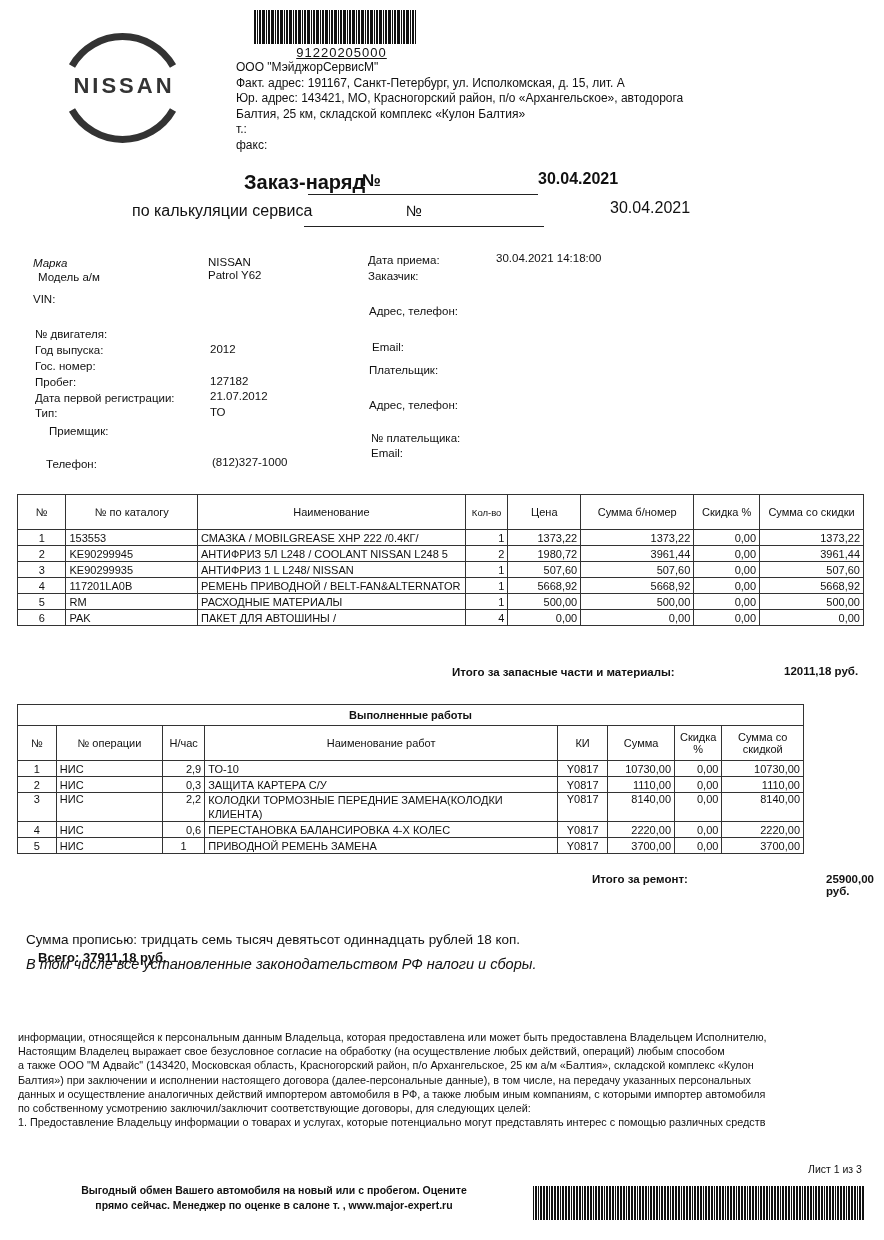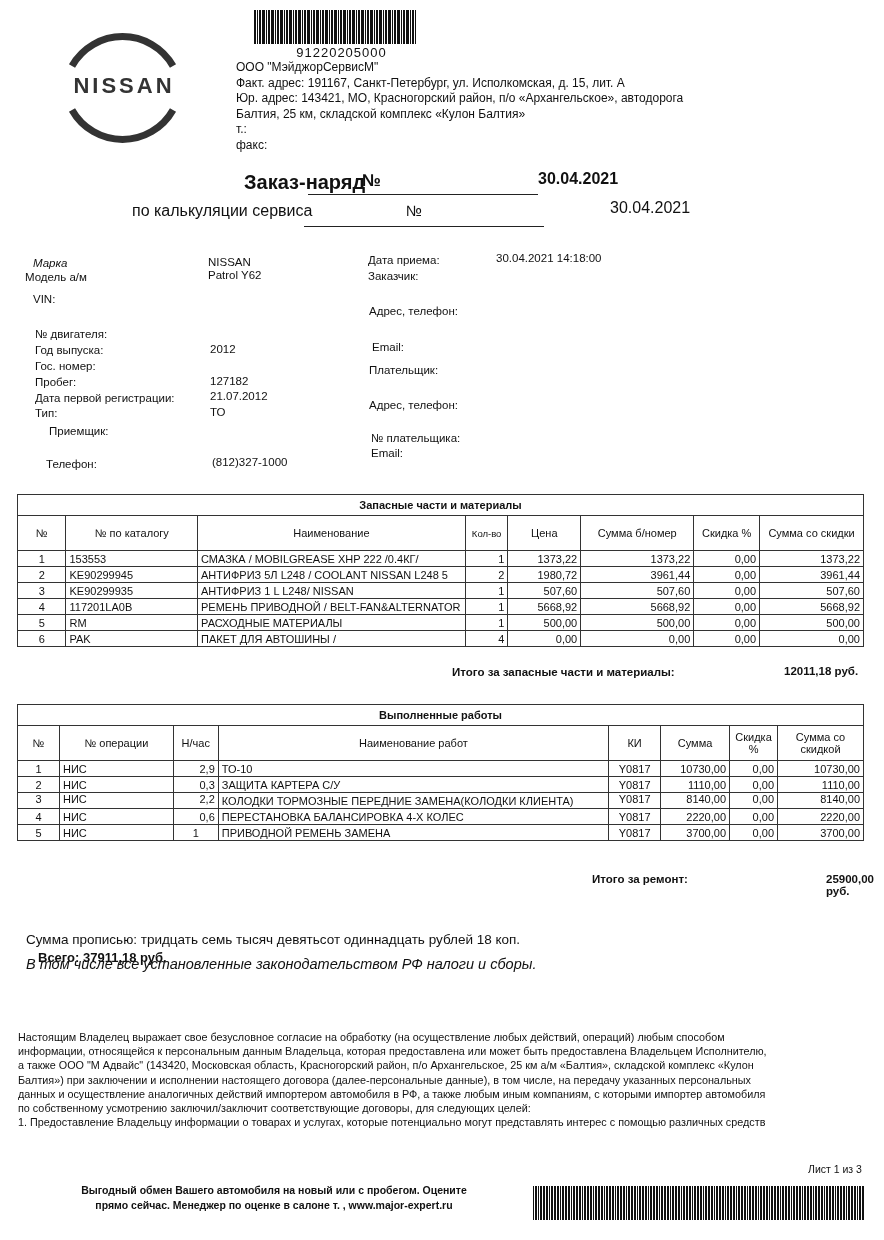--- a/index.html
+++ b/index.html
@@ -1,21 +1,21 @@
 <!DOCTYPE html>
 <html><head>
 <meta charset="utf-8">
 <style>
   html, body { margin: 0; padding: 0; background: #ffffff; }
   body { width: 884px; height: 1240px; position: relative; overflow: hidden;
          font-family: "Liberation Sans", sans-serif; color: #111; }
   .abs { position: absolute; }
   .logo { left: 50px; top: 18px; width: 145px; height: 140px; }
   .barcode-top { left: 254px; top: 10px; width: 162px; height: 34px; }
-  .barcode-num { left: 254px; top: 45px; width: 175px; text-align: center; font-size: 13px; letter-spacing: 1px; }
+  .barcode-num { left: 254px; top: 45px; width: 175px; text-align: center; font-size: 13px; letter-spacing: 1px; text-decoration: underline; }
   .company { left: 236px; top: 60px; font-size: 12px; line-height: 15.5px; }
   .order-title { left: 244px; top: 171px; font-size: 20px; font-weight: bold; }
   .order-no { left: 362px; top: 171px; font-size: 17px; font-weight: bold; }
   .order-line1 { left: 308px; top: 194px; width: 230px; border-top: 1.5px solid #222; }
   .order-date1 { left: 538px; top: 170px; font-size: 16px; font-weight: bold; }
   .calc-title { left: 132px; top: 202px; font-size: 16px; }
   .calc-no { left: 406px; top: 202px; font-size: 15px; }
   .order-line2 { left: 304px; top: 226px; width: 240px; border-top: 1.5px solid #222; }
   .calc-date { left: 610px; top: 199px; font-size: 16px; }
   .info { font-size: 11.5px; line-height: 14px; }
@@ -73,21 +73,21 @@
 <div class="abs" style="left:384px;top:176px;width:66px;height:10px;"></div>
 <div class="abs order-line1"></div>
 <div class="abs order-date1">30.04.2021</div>
 <div class="abs calc-title">по калькуляции сервиса</div>
 <div class="abs calc-no">№</div>
 <div class="abs order-line2"></div>
 <div class="abs calc-date">30.04.2021</div>
 
 <div class="abs info" style="left:33px;top:256px;font-style:italic;">Марка</div>
 <div class="abs info" style="left:208px;top:255px;">NISSAN</div>
-<div class="abs info" style="left:25px;top:270px;text-align:right;">Модель а/м</div>
+<div class="abs info" style="left:38px;top:270px;text-align:right;">Модель а/м</div>
 <div class="abs info" style="left:208px;top:268px;">Patrol Y62</div>
 <div class="abs info" style="left:33px;top:292px;">VIN:</div>
 <div class="abs info" style="left:35px;top:327px;">№ двигателя:</div>
 <div class="abs info" style="left:35px;top:343px;">Год выпуска:</div>
 <div class="abs info" style="left:210px;top:342px;">2012</div>
 <div class="abs info" style="left:35px;top:359px;">Гос. номер:</div>
 <div class="abs info" style="left:35px;top:375px;">Пробег:</div>
 <div class="abs info" style="left:210px;top:374px;">127182</div>
 <div class="abs info" style="left:35px;top:391px;">Дата первой регистрации:</div>
 <div class="abs info" style="left:210px;top:389px;">21.07.2012</div>
@@ -113,23 +113,20 @@
       <col style="width:42px">
         <col style="width:114px">
         <col style="width:232px">
         <col style="width:37px">
       <col style="width:63px">
         <col style="width:98px">
         <col style="width:57px">
         <col style="width:90px">
     </colgroup>
     <tbody>
-        <tr>
-          <td colspan="8" class="cap">Запасные части и материалы</td>
-        </tr>
     <tr>
       <th>№</th>
       <th>№ по каталогу</th>
       <th>Наименование</th>
       <th style="font-size:9.5px">Кол-во</th>
       <th>Цена</th>
       <th>Сумма б/номер</th>
       <th>Скидка %</th>
       <th>Сумма со скидки</th>
     </tr>
@@ -192,21 +189,21 @@
       <td class="num">0,00</td>
       <td class="num">0,00</td>
       <td class="num">0,00</td>
     </tr>
   </tbody>
     </table>
 </div>
 <div class="abs total-line" style="left:452px;top:666px;">Итого за запасные части и материалы:</div>
 <div class="abs total-line" style="left:784px;top:665px;">12011,18 руб.</div>
 
-<div class="abs" style="left:17px;top:704px;width:847px;">
+<div class="abs" style="left:17px;top:704px;width:787px;">
   <table class="grid">
     <colgroup>
       <col style="width:42px">
         <col style="width:114px">
         <col style="width:45px">
         <col style="width:391px">
       <col style="width:52px">
         <col style="width:69px">
         <col style="width:48px">
         <col style="width:86px">
@@ -279,22 +276,22 @@
     </table>
 </div>
 <div class="abs total-line" style="left:592px;top:873px;">Итого за ремонт:</div>
 <div class="abs total-line" style="left:826px;top:873px;">25900,00 руб.</div>
 
 <div class="abs bold" style="left:38px;top:911px;font-size:13px;margin-top:39px;">Всего: 37911,18 руб.</div>
 <div class="abs" style="left:26px;top:932px;font-size:13.5px;">Сумма прописью:  тридцать семь тысяч девятьсот одиннадцать рублей 18 коп.</div>
 <div class="abs" style="left:26px;top:956px;font-size:14.5px;font-style:italic;">В том числе все установленные законодательством РФ налоги и сборы.</div>
 
 <div class="abs legal">
+  <div>информации, относящейся к персональным данным Владельца, которая предоставлена или может быть предоставлена Владельцем Исполнителю,</div>
   <div>Настоящим Владелец выражает свое безусловное согласие на обработку (на осуществление любых действий, операций) любым способом</div>
-  <div>информации, относящейся к персональным данным Владельца, которая предоставлена или может быть предоставлена Владельцем Исполнителю,</div>
   <div>а также ООО "М Адвайс" (143420, Московская область, Красногорский район, п/о Архангельское, 25 км а/м «Балтия», складской комплекс «Кулон</div>
   <div>Балтия»)  при заключении и исполнении настоящего договора (далее-персональные данные), в том числе, на передачу указанных персональных</div>
   <div>данных и осуществление аналогичных действий импортером автомобиля в РФ, а также любым иным компаниям, с которыми импортер автомобиля</div>
   <div>по собственному усмотрению заключил/заключит соответствующие договоры, для следующих целей:</div>
   <div>1. Предоставление Владельцу информации о товарах и услугах, которые потенциально могут представлять интерес с помощью различных средств</div>
 </div>
 
 <div class="abs sheet">Лист 1 из 3</div>
 <div class="abs promo">
   <div>Выгодный обмен Вашего автомобиля на новый или с пробегом. Оцените</div>

